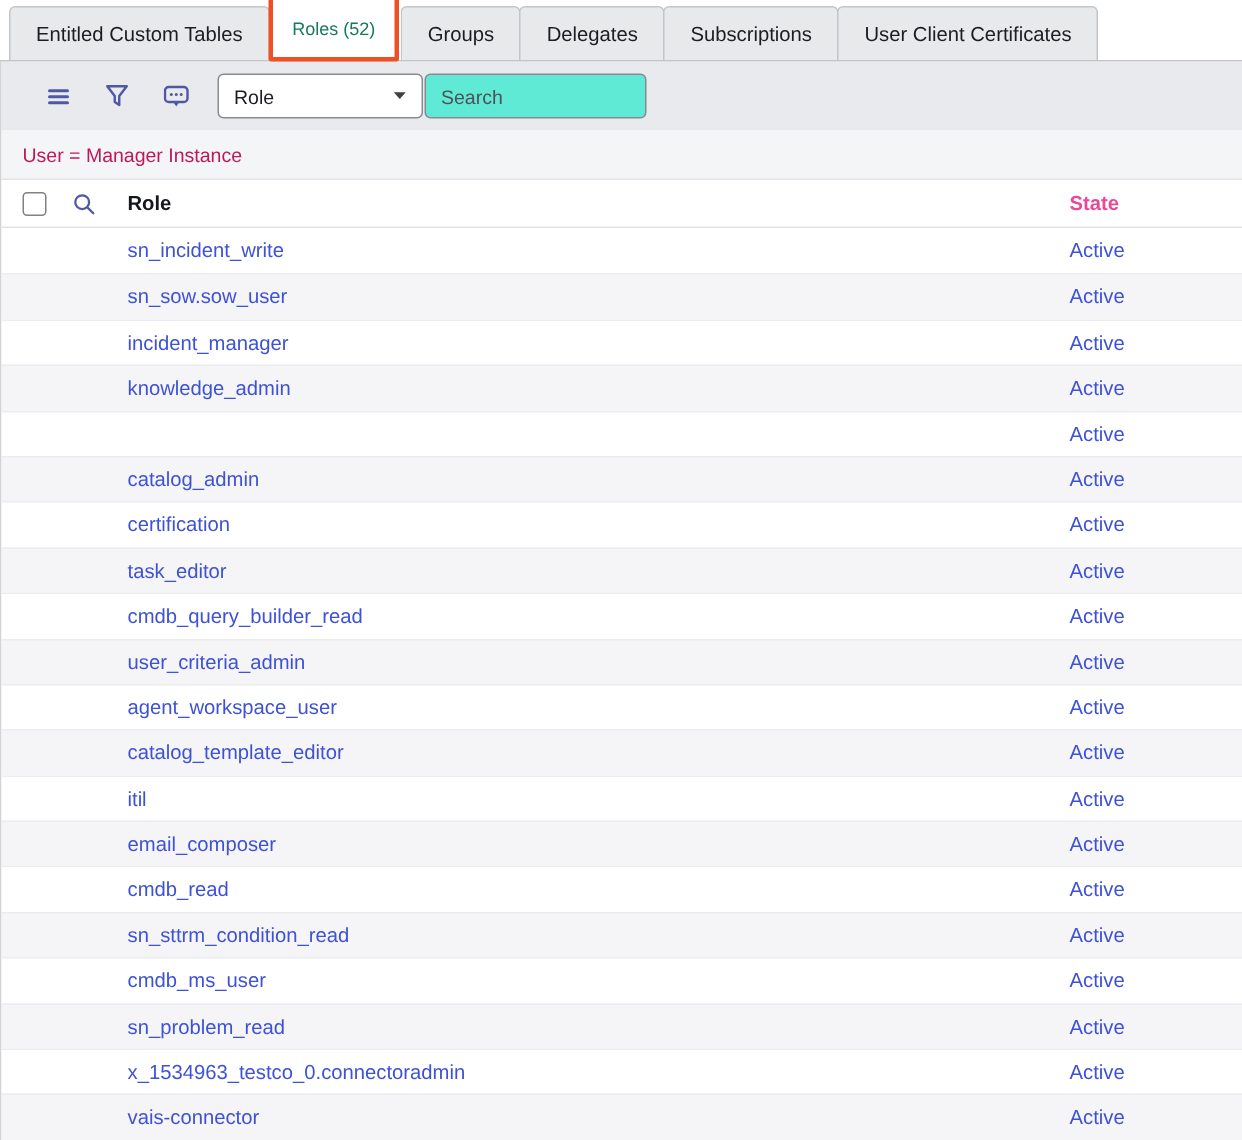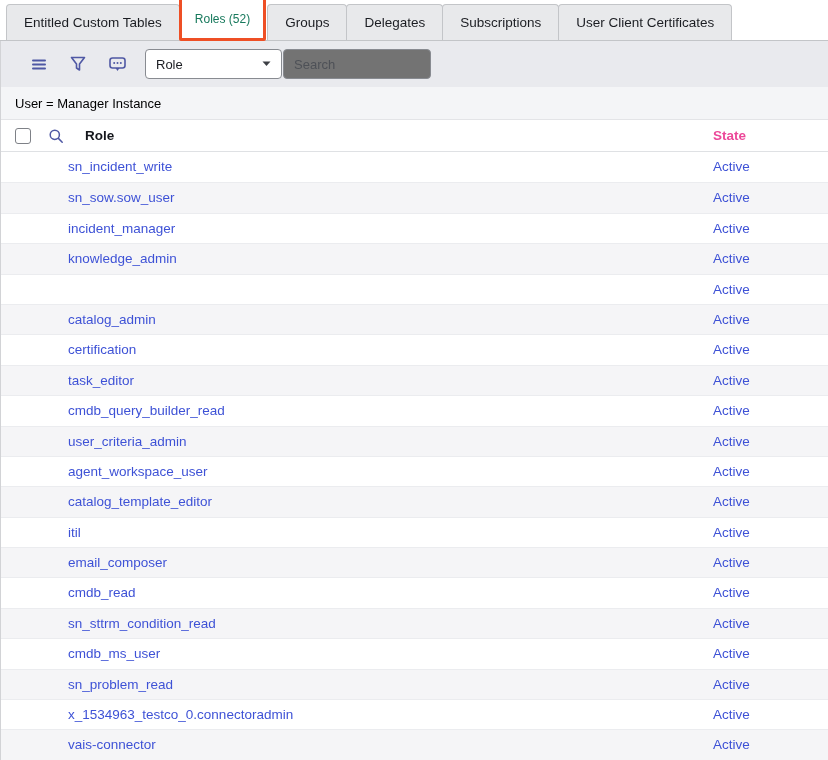--- a/index.html
+++ b/index.html
@@ -93,42 +93,42 @@
     align-items: center;
     justify-content: space-between;
     padding: 0 10px;
     font-size: 13px;
     color: #1b1d22;
     cursor: pointer;
     margin-left: -1px;
   }
   .tb-search {
     width: 148px; height: 30px;
-    background: #737373;
+    background: #5eead4;
     border: 1px solid #888b91;
     border-radius: 4px;
     padding: 0 10px;
     font-size: 13px;
     font-family: "Liberation Sans", sans-serif;
     color: #1b1d22;
     margin-left: 1px;
     outline: none;
   }
   .tb-search::placeholder { color: #4e5157; opacity: 1; }
 
   
   .breadcrumb {
     height: 33px;
     background: #f4f5f7;
     border-bottom: 1px solid #e3e4e7;
     display: flex;
     align-items: center;
     padding-left: 14px;
     font-size: 13px;
-    color: #000000;
+    color: #be185d;
   }
   .breadcrumb span { cursor: pointer; }
 
   
   .header-row {
     height: 32px;
     background: #fff;
     border-bottom: 1px solid #dfe1e4;
     position: relative;
   }
@@ -163,21 +163,21 @@
   .table-body .row:nth-child(even) { background: #f5f5f7; }
   .table-body .row:nth-child(n+2) { border-top: 1px solid #ebecef; padding-left: 10px; }
   .cell-role, .cell-state {
     position: absolute; top: 0;
     line-height: 30.4px;
     font-size: 13.5px;
     color: #3e52d6;
     cursor: pointer;
     white-space: nowrap;
   }
-  .cell-role { left: 67px; }
+  .cell-role { left: 84px; }
   .cell-state { left: 712px; }
 </style>
 </head>
 <body>
 
 <div class="page">
 
   <div class="tabbar">
     <div class="tab">
       <span>Entitled Custom Tables</span>

